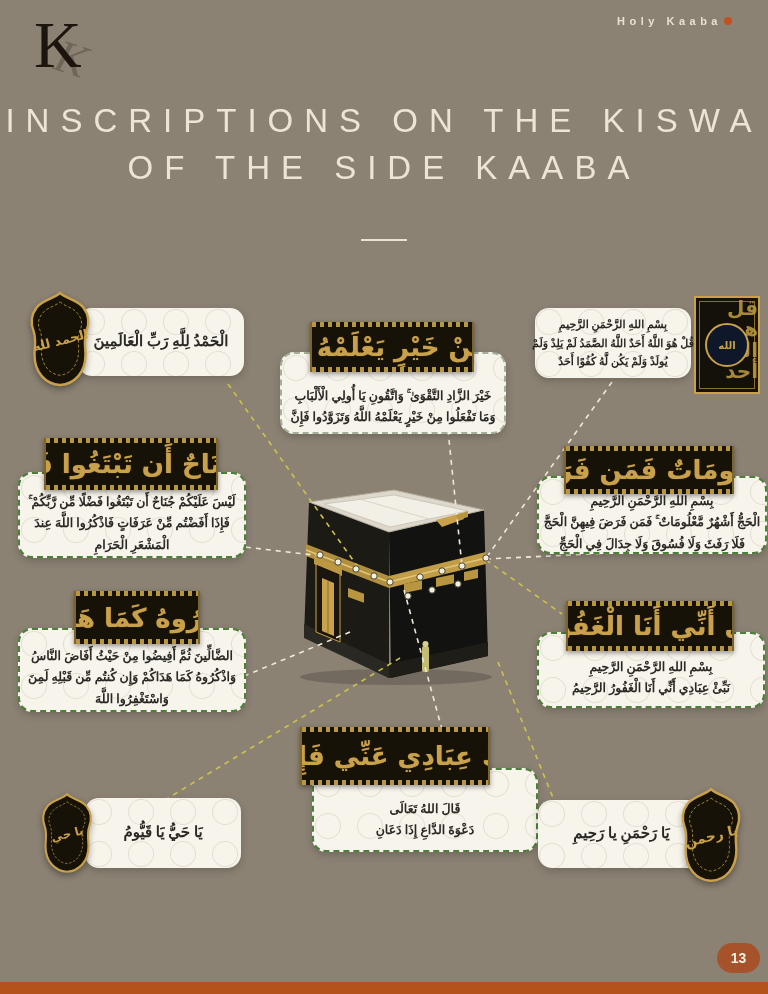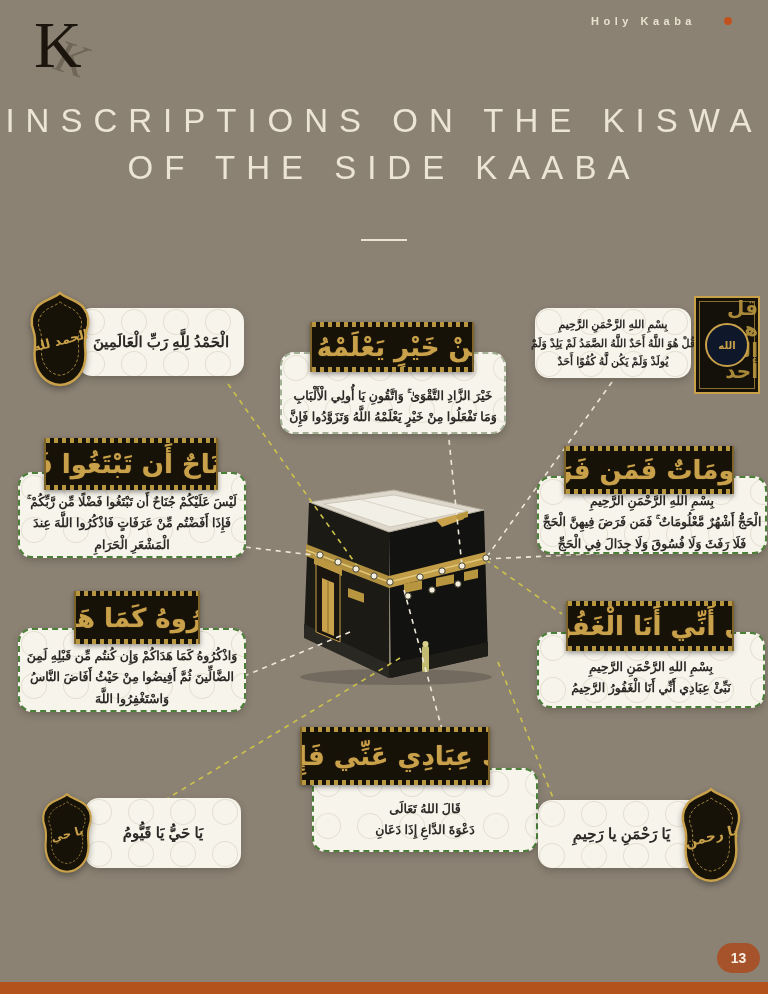--- a/index.html
+++ b/index.html
@@ -5,40 +5,40 @@
   html,body{margin:0;padding:0;background:#6e675c;}
   .page{position:relative;width:768px;height:994px;background:#8b8274;overflow:hidden;
         font-family:"Liberation Sans",sans-serif;}
 
   
   .logo{position:absolute;left:26px;top:10px;width:90px;height:80px;}
   .logo .k-main{position:absolute;left:8px;top:2px;font-family:"Liberation Serif",serif;
         font-size:66px;font-weight:400;color:#1b150e;line-height:1;}
   .logo .k-flourish{position:absolute;left:30px;top:26px;font-family:"Liberation Serif",serif;
         font-size:46px;font-style:italic;color:rgba(78,68,54,.45);transform:rotate(18deg);line-height:1;}
-  .brand{position:absolute;right:36px;top:15px;display:flex;align-items:center;gap:28px;}
+  .brand{position:absolute;right:36px;top:15px;display:flex;align-items:center;gap:2px;}
   .brand-label{font-size:11px;letter-spacing:4.5px;color:#e8e1d0;font-weight:bold;}
   .brand-dot{width:8px;height:8px;border-radius:50%;background:#c2511d;}
 
   .title{position:absolute;left:0;top:98px;width:768px;text-align:center;color:#ece5d5;
          font-size:33px;letter-spacing:11px;line-height:1.42;font-weight:400;}
   .subtitle{position:absolute;left:0;top:197px;width:768px;text-align:center;color:#dcd5c3;
          font-size:14px;letter-spacing:4.5px;font-weight:bold;}
   .subtitle .ar-inline{letter-spacing:0;font-family:"DejaVu Sans",sans-serif;font-size:15px;}
   .divider{position:absolute;left:361px;top:239px;width:46px;height:2px;background:#e9e3d3;}
 
   
   .card{position:absolute;background-color:#f7f4ec;border-radius:14px;z-index:3;
         box-shadow:0 3px 7px rgba(40,35,25,.25);
         background-image:radial-gradient(circle 13px at 14px 14px,transparent 11.5px,rgba(213,206,188,.55) 12.5px,transparent 13.5px);
         background-size:42px 42px;
         display:flex;flex-direction:column;justify-content:center;align-items:center;padding:6px 10px;box-sizing:border-box;}
   .card.bordered{border:2px dashed #4a8038;}
   .card.pale{border:2px dashed #a3b095;}
-  .ar{direction:rtl;font-family:Liberation Sans, sans-serif;color:#2b2925;font-weight:bold;
+  .ar{direction:rtl;font-family:Liberation Serif, serif;color:#2b2925;font-weight:bold;
       text-align:left;font-size:12.5px;line-height:1.7;white-space:nowrap;}
   .ar.big{font-size:15px;}
   .ar.small{font-size:11px;}
 
   
   .band{position:absolute;background:#171208;z-index:4;overflow:hidden;
         border-left:2px solid #7e6428;border-right:2px solid #7e6428;
         box-shadow:0 2px 5px rgba(0,0,0,.4);display:flex;align-items:center;justify-content:center;}
   .band:before,.band:after{content:"";position:absolute;left:0;right:0;height:5px;
         background:repeating-linear-gradient(90deg,#b8953f 0 4px,#171208 4px 8px);}
@@ -185,22 +185,22 @@
   <div class="card bordered" style="left:537px;top:476px;width:230px;height:78px;padding-top:22px;">
     <div class="ar" lang="ar">بِسْمِ اللهِ الرَّحْمَنِ الرَّحِيمِ</div>
     <div class="ar" lang="ar">الْحَجُّ أَشْهُرٌ مَّعْلُومَاتٌ ۚ فَمَن فَرَضَ فِيهِنَّ الْحَجَّ</div>
     <div class="ar" lang="ar">فَلَا رَفَثَ وَلَا فُسُوقَ وَلَا جِدَالَ فِي الْحَجِّ</div>
   </div>
   <div class="band" style="left:564px;top:446px;width:166px;height:48px;">
     <span class="band-text" lang="ar">الْحَجُّ أَشْهُرٌ مَّعْلُومَاتٌ فَمَن فَرَضَ فِيهِنَّ الْحَجَّ</span>
   </div>
 
   <div class="card bordered" style="left:18px;top:628px;width:228px;height:84px;padding-top:22px;">
+    <div class="ar" lang="ar">الضَّالِّينَ ثُمَّ أَفِيضُوا مِنْ حَيْثُ أَفَاضَ النَّاسُ</div>
     <div class="ar" lang="ar">وَاذْكُرُوهُ كَمَا هَدَاكُمْ وَإِن كُنتُم مِّن قَبْلِهِ لَمِنَ</div>
-    <div class="ar" lang="ar">الضَّالِّينَ ثُمَّ أَفِيضُوا مِنْ حَيْثُ أَفَاضَ النَّاسُ</div>
     <div class="ar" lang="ar">وَاسْتَغْفِرُوا اللَّهَ</div>
   </div>
   <div class="band" style="left:74px;top:591px;width:122px;height:53px;">
     <span class="band-text" lang="ar">وَاذْكُرُوهُ كَمَا هَدَاكُمْ</span>
   </div>
 
   <div class="card bordered" style="left:537px;top:632px;width:228px;height:76px;padding-top:22px;">
     <div class="ar" lang="ar">بِسْمِ اللهِ الرَّحْمَنِ الرَّحِيمِ</div>
     <div class="ar" lang="ar">نَبِّئْ عِبَادِي أَنِّي أَنَا الْغَفُورُ الرَّحِيمُ</div>
   </div>

